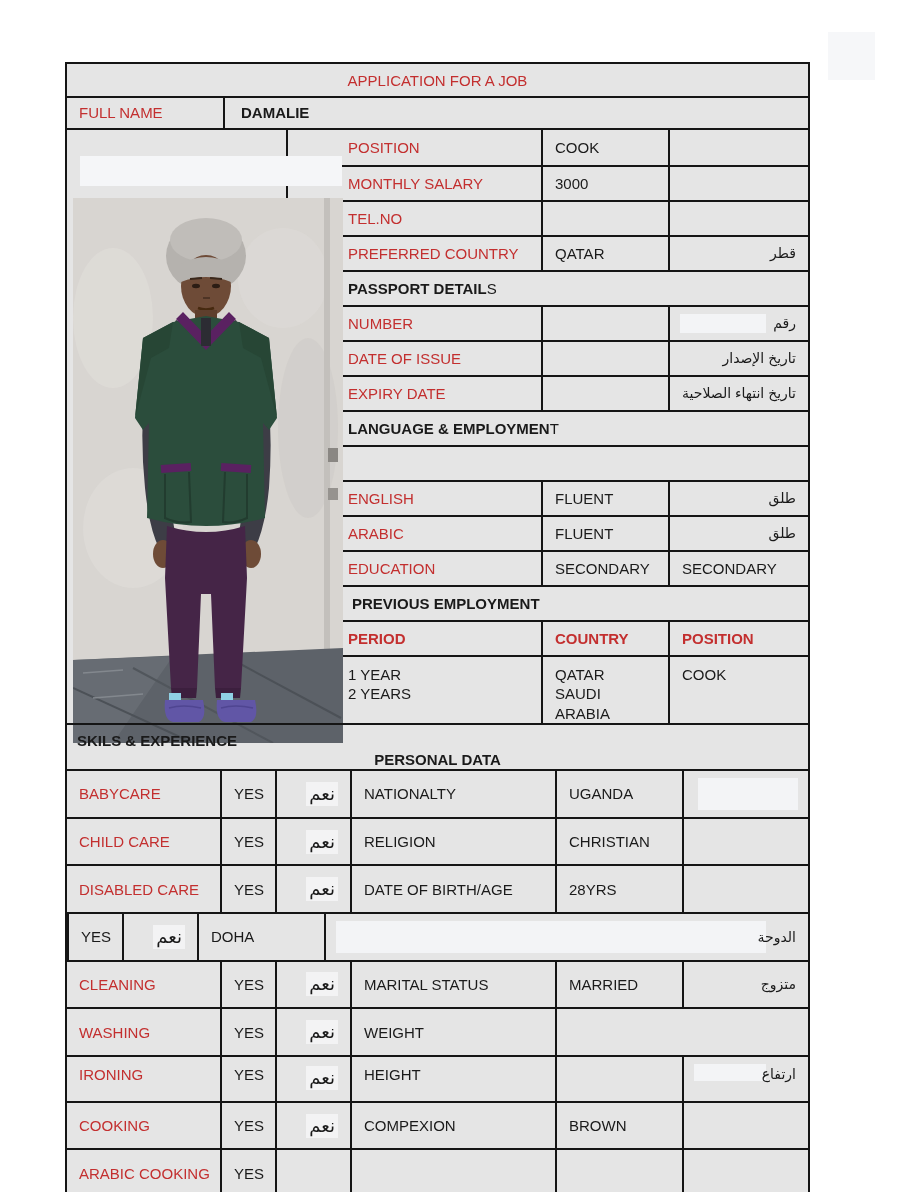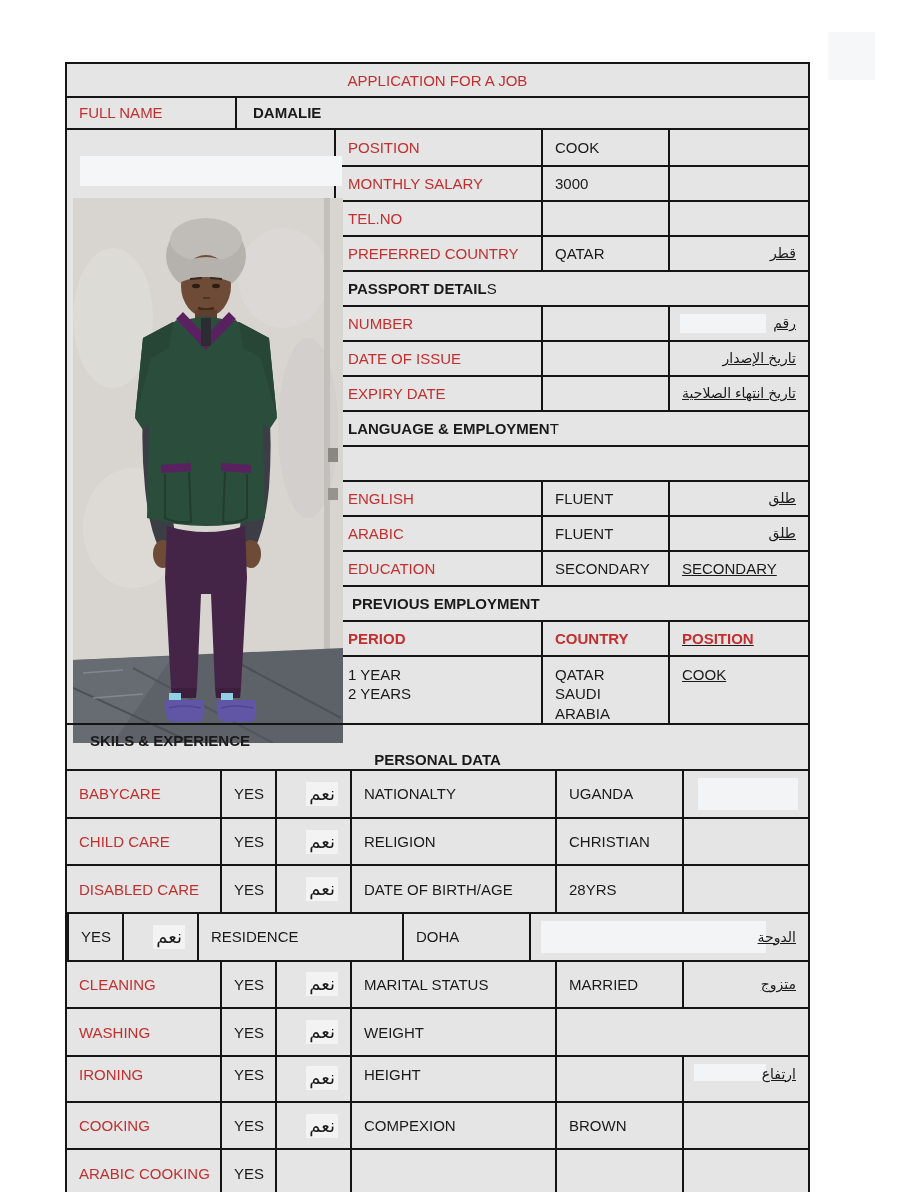--- a/index.html
+++ b/index.html
@@ -20,41 +20,41 @@
     display:flex;align-items:center;padding:0 12px;position:relative;
     overflow:hidden;white-space:nowrap;
   }
   .cell.firstcol{border-left:none;}
   .red{color:#c32f2f;}
   .bold{font-weight:bold;}
   .fs15{font-size:15px;}
   
   .title-row{height:38px;justify-content:center;align-items:center;display:flex;}
   .name-row{height:37px;}
-  .name-label{width:168px;text-align:right;}
+  .name-label{width:156px;text-align:right;}
   .name-value{flex:1;}
   
   .middle{height:633px;display:flex;box-sizing:border-box;border-top:2px solid #151515;}
   .photo-cell{width:283px;position:relative;box-sizing:border-box;}
   .right-table{flex:1;display:flex;flex-direction:column;border-left:2px solid #151515;box-sizing:border-box;}
-  .rrow{display:flex;height:35px;box-sizing:border-box;border-top:2px solid #151515;}
+  .rrow{display:flex;height:35px;box-sizing:border-box;border-top:2px solid #151515;padding-left:48px;}
   .rrow.first{border-top:none;}
   .rrow.grow{flex:1;}
   .c-label{width:205px;}
   .c-val{width:127px;}
-  .c-ar{flex:1;justify-content:flex-end;text-decoration:underline;}
+  .c-ar{flex:1;justify-content:flex-end;}
   .c-full{flex:1;}
   .ar-text{font-size:14px;direction:rtl;position:relative;z-index:2;}
   .redact{position:absolute;top:7px;bottom:7px;left:10px;right:42px;background:#f3f4f6;z-index:1;}
   .redact.empty{right:10px;left:14px;}
   .top-align{align-items:flex-start;padding-top:8px;line-height:1.3;}
   .multiline{white-space:normal;}
   
   .skills-header{height:54px;position:relative;box-sizing:border-box;border-top:2px solid #151515;}
-  .skills-header .left-h{position:absolute;left:23px;top:7px;font-weight:bold;font-size:15px;}
+  .skills-header .left-h{position:absolute;left:10px;top:7px;font-weight:bold;font-size:15px;}
   .skills-header .center-h{position:absolute;left:0;right:0;top:26px;text-align:center;font-weight:bold;font-size:15px;}
   .brow{display:flex;height:56px;box-sizing:border-box;border-top:2px solid #151515;}
   .brow.tall{height:54px;}
   .brow.tall .cell{align-items:flex-start;padding-top:9px;}
   .c-skill{width:153px;}
   .c-yes{width:55px;}
   .c-naam{width:75px;justify-content:flex-end;}
   .naam-chip{background:#f3f3f4;padding:1px 3px;font-size:18px;direction:rtl;}
   
   .watermark{position:absolute;left:828px;top:32px;width:47px;height:48px;background:#f6f7f9;}
@@ -379,23 +379,20 @@
         <span class="ar-text"></span>
       </div>
   </div>
   <div class="brow">
     <div class="cell c-yes">
         <span class="fs15">YES</span>
       </div>
     <div class="cell c-naam">
         <span class="naam-chip">نعم</span>
       </div>
-    <div class="cell c-label">
-        <span class="fs15">RESIDENCE</span>
-      </div>
     <div class="cell c-val">
         <span class="fs15">DOHA</span>
       </div>
     <div class="cell c-ar">
         <div class="redact"></div>
         <span class="ar-text">الدوحة</span>
       </div>
   </div>
   <div class="brow">
     <div class="cell firstcol c-skill">

